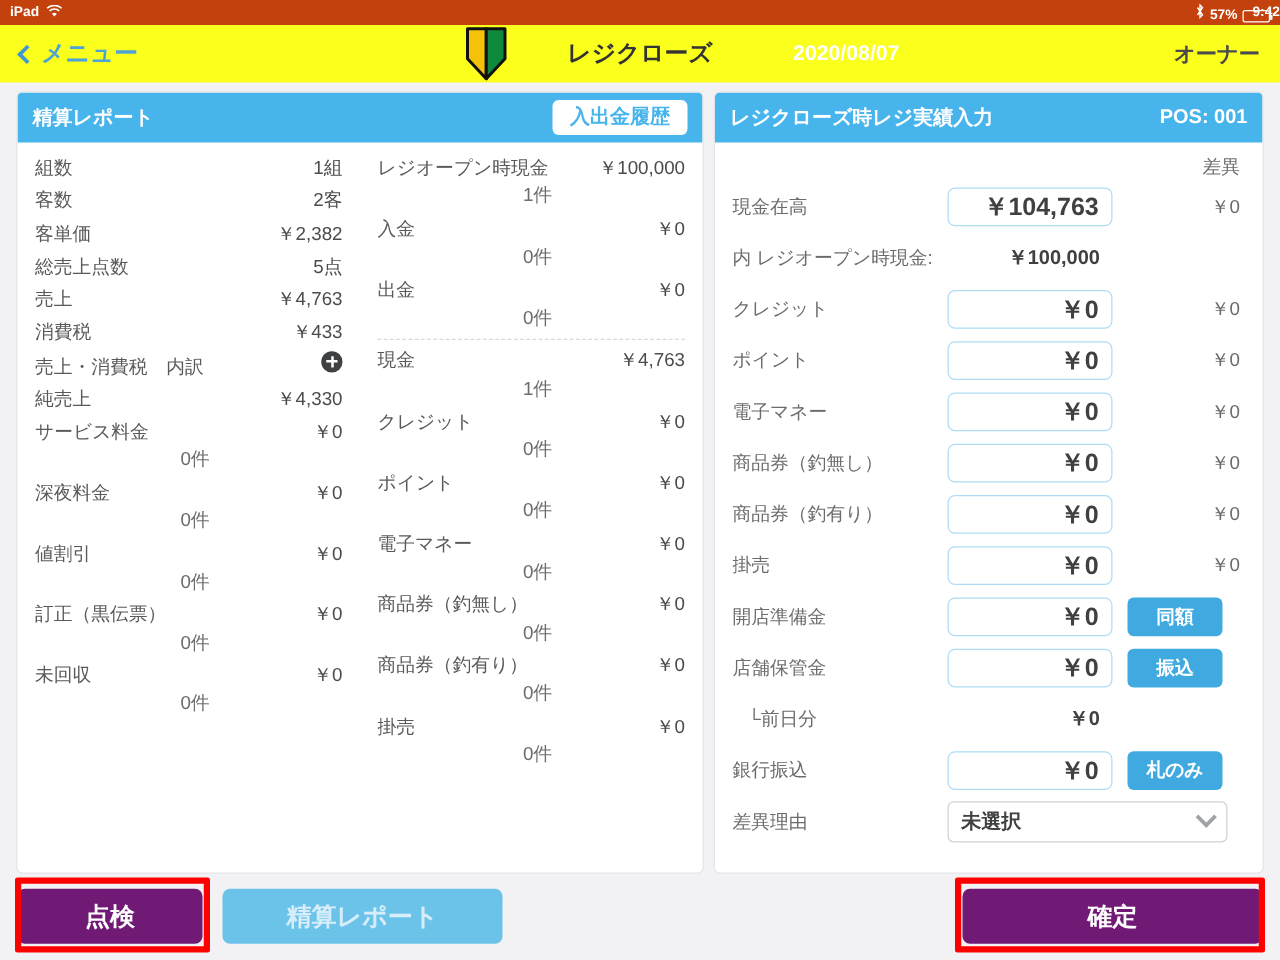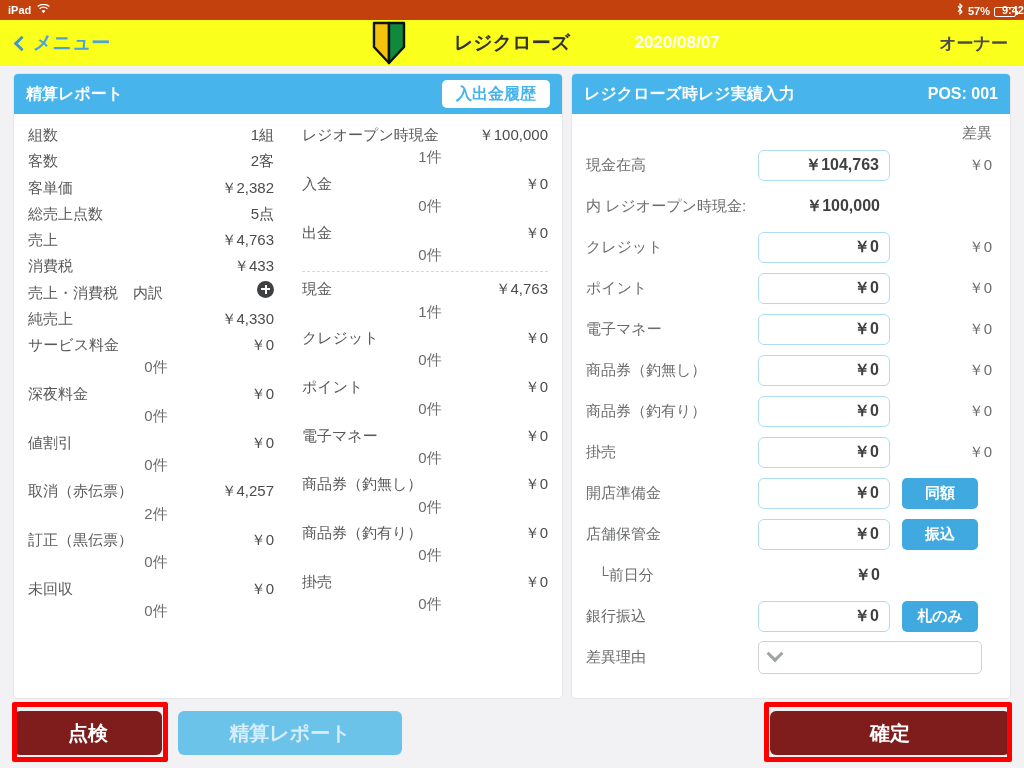--- a/index.html
+++ b/index.html
@@ -146,21 +146,21 @@
   .ilabel {
     width: 172px; font-size: 15px; color: #6b6c6e; flex: 0 0 auto;
   }
   .ilabel.indent { padding-left: 12px; }
   .ifield {
     width: 132px; height: 31px; flex: 0 0 auto;
     border: 1px solid #aedcf5; border-radius: 6px;
     background: #ffffff;
     display: flex; align-items: center; justify-content: flex-end;
     padding-right: 10px;
-    font-size: 16px; font-weight: bold; color: #3f4042;
+    font-size: 20px; font-weight: bold; color: #3f4042;
     cursor: text;
   }
   .istatic {
     width: 132px; flex: 0 0 auto; text-align: right; padding-right: 10px;
     font-size: 16px; font-weight: bold; color: #3f4042;
   }
   .idiff {
     flex: 1; text-align: right; font-size: 15px; color: #6b6c6e;
     padding-right: 4px;
   }
@@ -185,21 +185,21 @@
     border-right: 3px solid #9fa3a6; border-bottom: 3px solid #9fa3a6;
     transform: rotate(45deg) translate(-3px,-3px);
   }
 
   
   .footer {
     height: 70px; display: flex; align-items: center;
     padding: 0 14px; position: relative;
   }
   .btn {
-    background: #7f1d1d; color: #ffffff;
+    background: #701a75; color: #ffffff;
     font-size: 20px; font-weight: bold;
     border-radius: 6px;
     display: flex; align-items: center; justify-content: center;
     cursor: pointer; height: 44px;
   }
   .btn-inspect { width: 148px; }
   .btn-drawer { width: 224px; margin-left: 16px; background: #6cc3e9; color: #d7eefa; }
   .btn-confirm { width: 240px; margin-left: auto; }
   .redbox {
     position: absolute; border: 5px solid #ff0000; border-radius: 2px;
@@ -326,27 +326,20 @@
           </div>
           <div class="rrow">
             <div class="rline">
               <span>値割引</span>
               <span class="rval">￥0</span>
             </div>
             <div class="rcount">0件</div>
           </div>
           <div class="rrow">
             <div class="rline">
-              <span>取消（赤伝票）</span>
-              <span class="rval">￥4,257</span>
-            </div>
-            <div class="rcount">2件</div>
-          </div>
-          <div class="rrow">
-            <div class="rline">
               <span>訂正（黒伝票）</span>
               <span class="rval">￥0</span>
             </div>
             <div class="rcount">0件</div>
           </div>
           <div class="rrow">
             <div class="rline">
               <span>未回収</span>
               <span class="rval">￥0</span>
             </div>
@@ -494,20 +487,21 @@
             <div class="idiff"></div>
           </div>
           <div class="irow">
             <div class="ilabel">銀行振込</div>
             <div class="ifield">￥0</div>
             <div class="side-btn">札のみ</div>
           </div>
           <div class="irow">
             <div class="ilabel">差異理由</div>
             <div class="iselect">
+              <span class="sel-val">未選択</span>
               <span class="caret"></span>
             </div>
           </div>
         </div>
     </div>
   </div>
 </div>
 
 <div class="footer">
   <div class="btn btn-inspect">点検</div>

